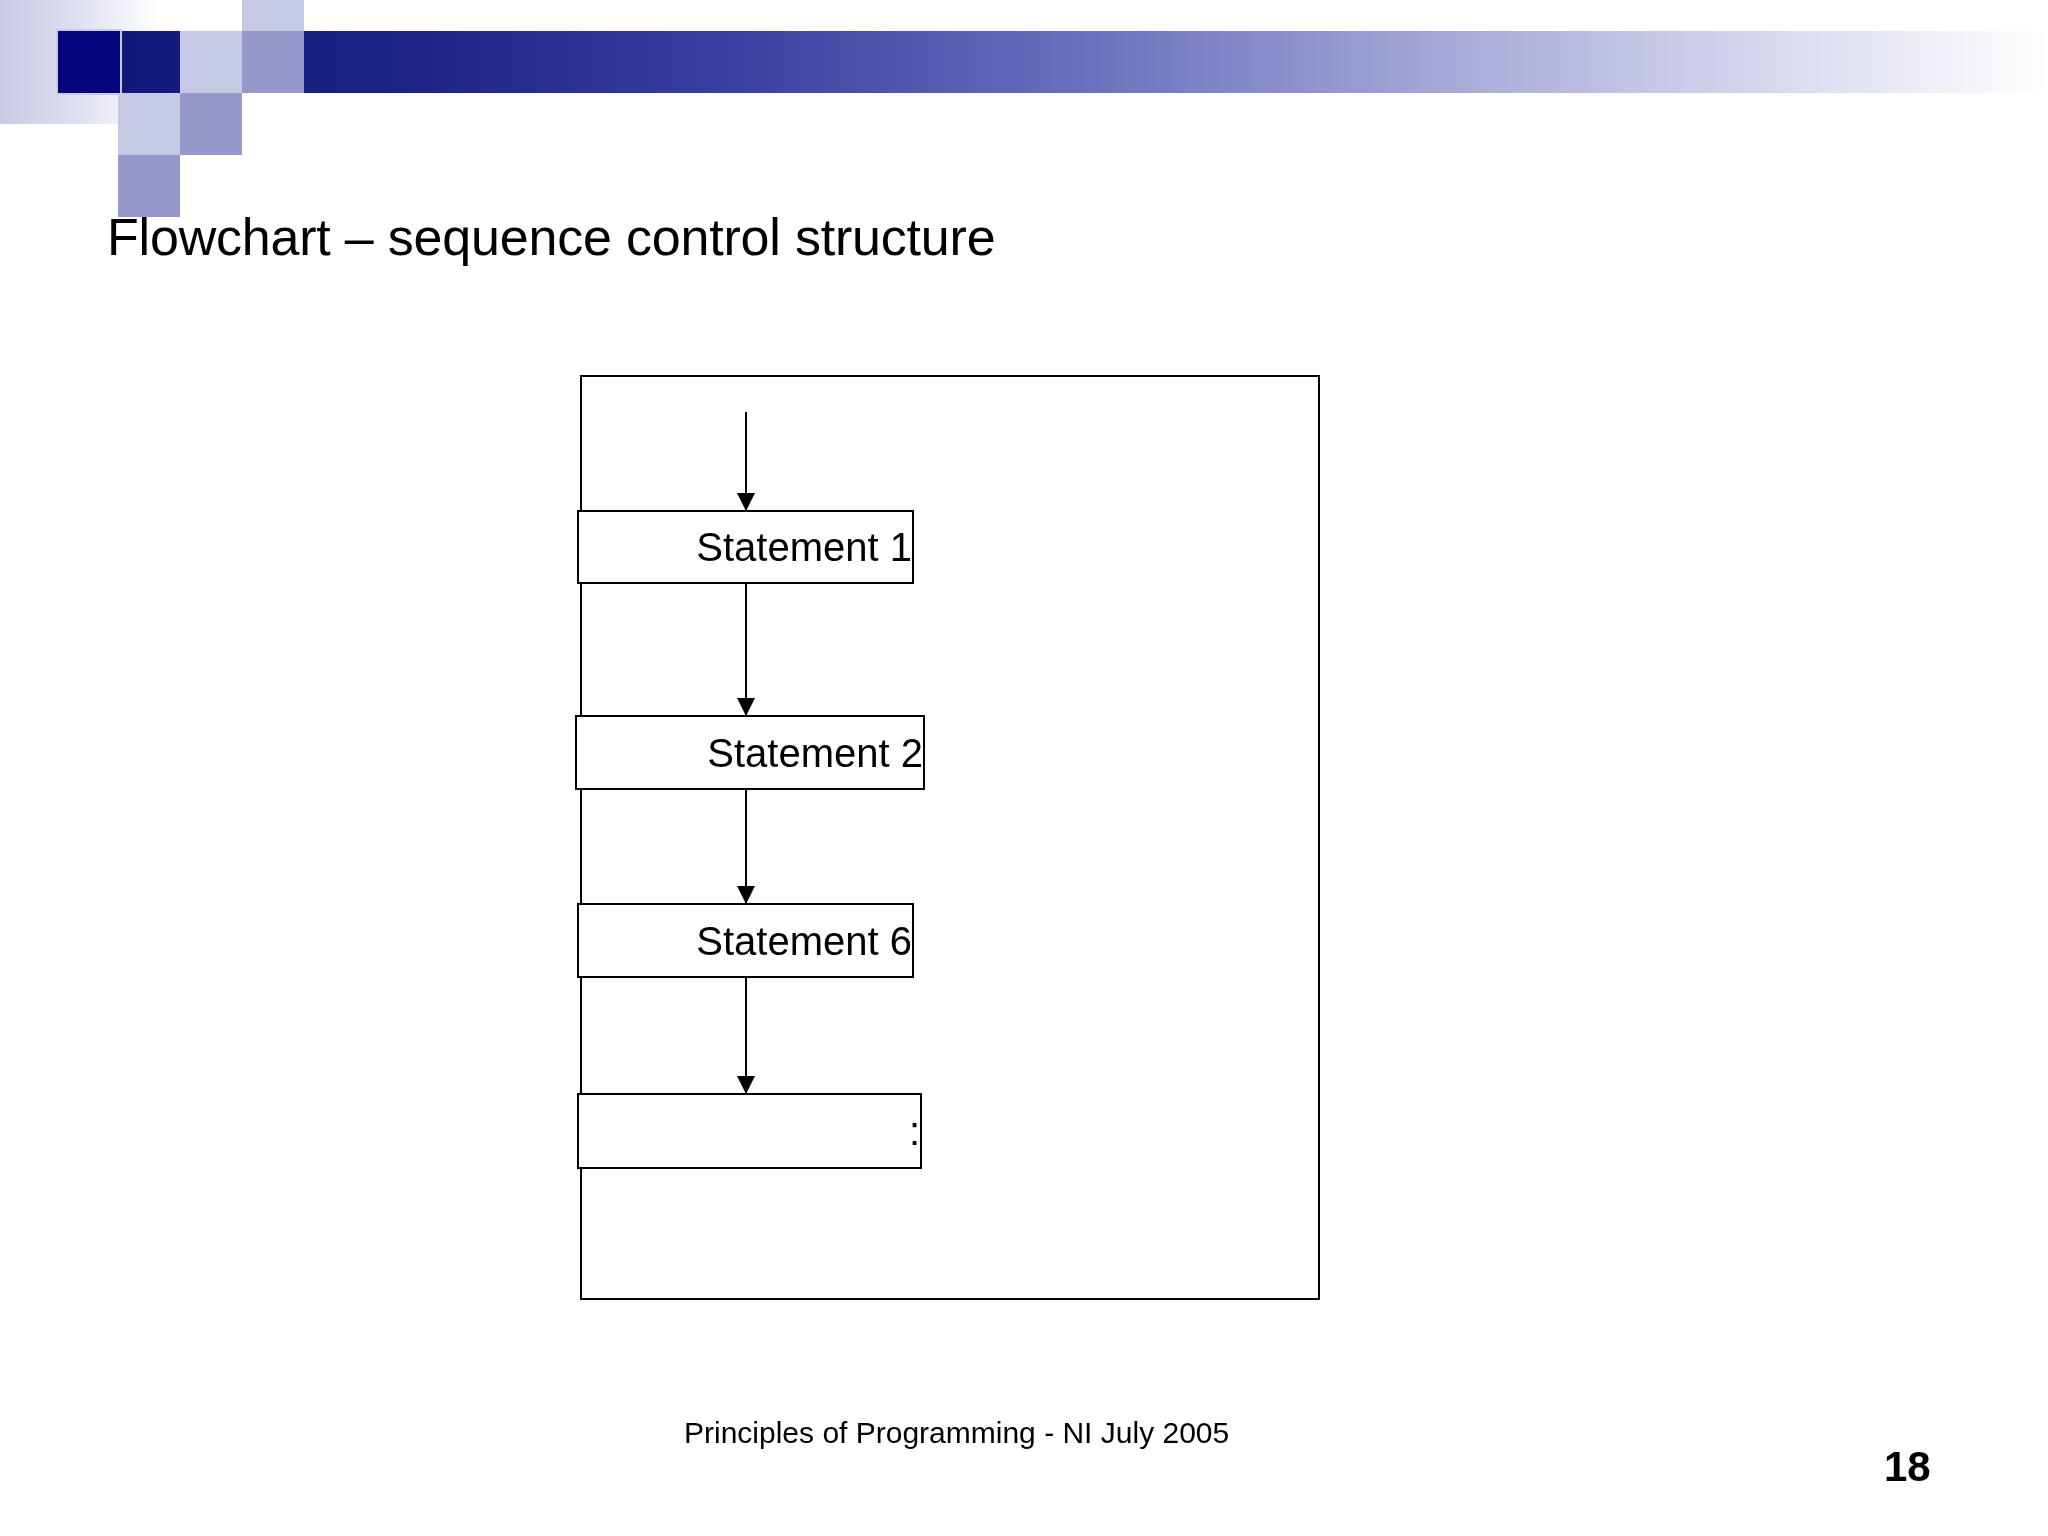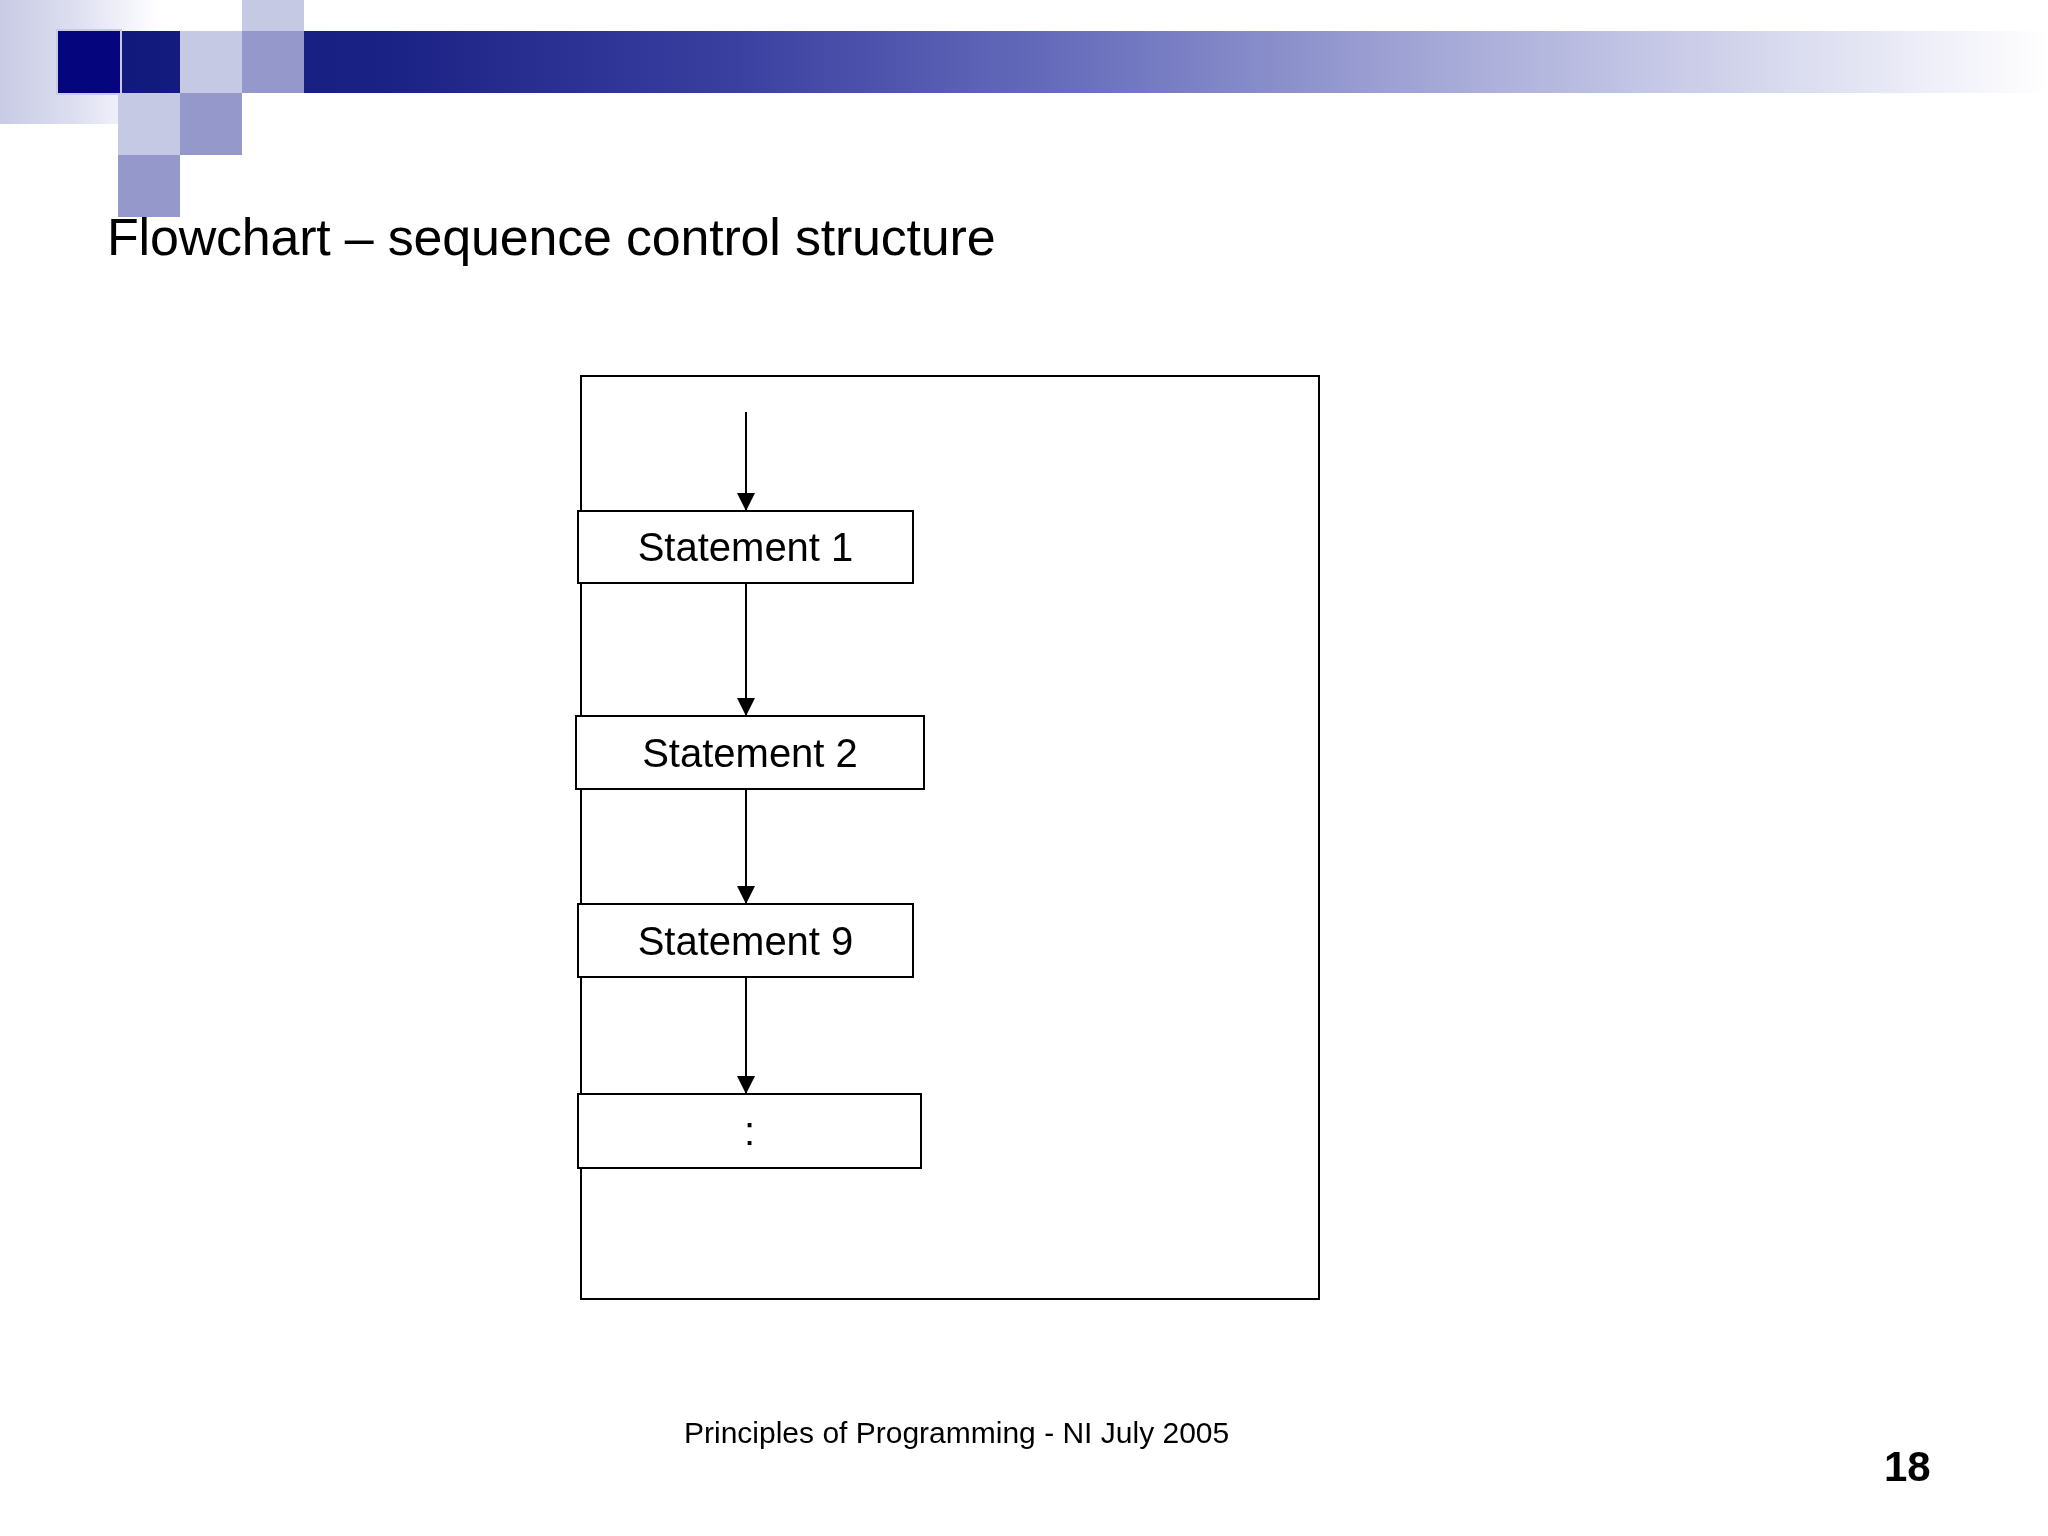--- a/index.html
+++ b/index.html
@@ -85,21 +85,21 @@
     background: #ffffff;
   }
 
   .flow-box {
     position: absolute;
     border: 2px solid #000000;
     box-sizing: border-box;
     background: #ffffff;
     display: flex;
     align-items: center;
-    justify-content: center;
+    justify-content: flex-end;
     font-size: 40px;
     line-height: 1;
     white-space: nowrap;
   }
 
   .arrow {
     position: absolute;
     width: 2px;
     background: #000000;
   }
@@ -168,21 +168,21 @@
 
   <div class="arrow" style="left:163px; top:207px; height:131px;"></div>
 
   <div class="flow-box" style="left:-7px; top:338px; width:350px; height:75px;">
     <span>Statement 2</span>
   </div>
 
   <div class="arrow" style="left:163px; top:413px; height:113px;"></div>
 
   <div class="flow-box" style="left:-5px; top:526px; width:337px; height:75px;">
-    <span>Statement 9</span>
+    <span>Statement 6</span>
   </div>
 
   <div class="arrow" style="left:163px; top:601px; height:115px;"></div>
 
   <div class="flow-box" style="left:-5px; top:716px; width:345px; height:76px;">
     <span>:</span>
   </div>
 </div>
 
 <div id="footer-text">Principles of Programming - NI July 2005</div>

